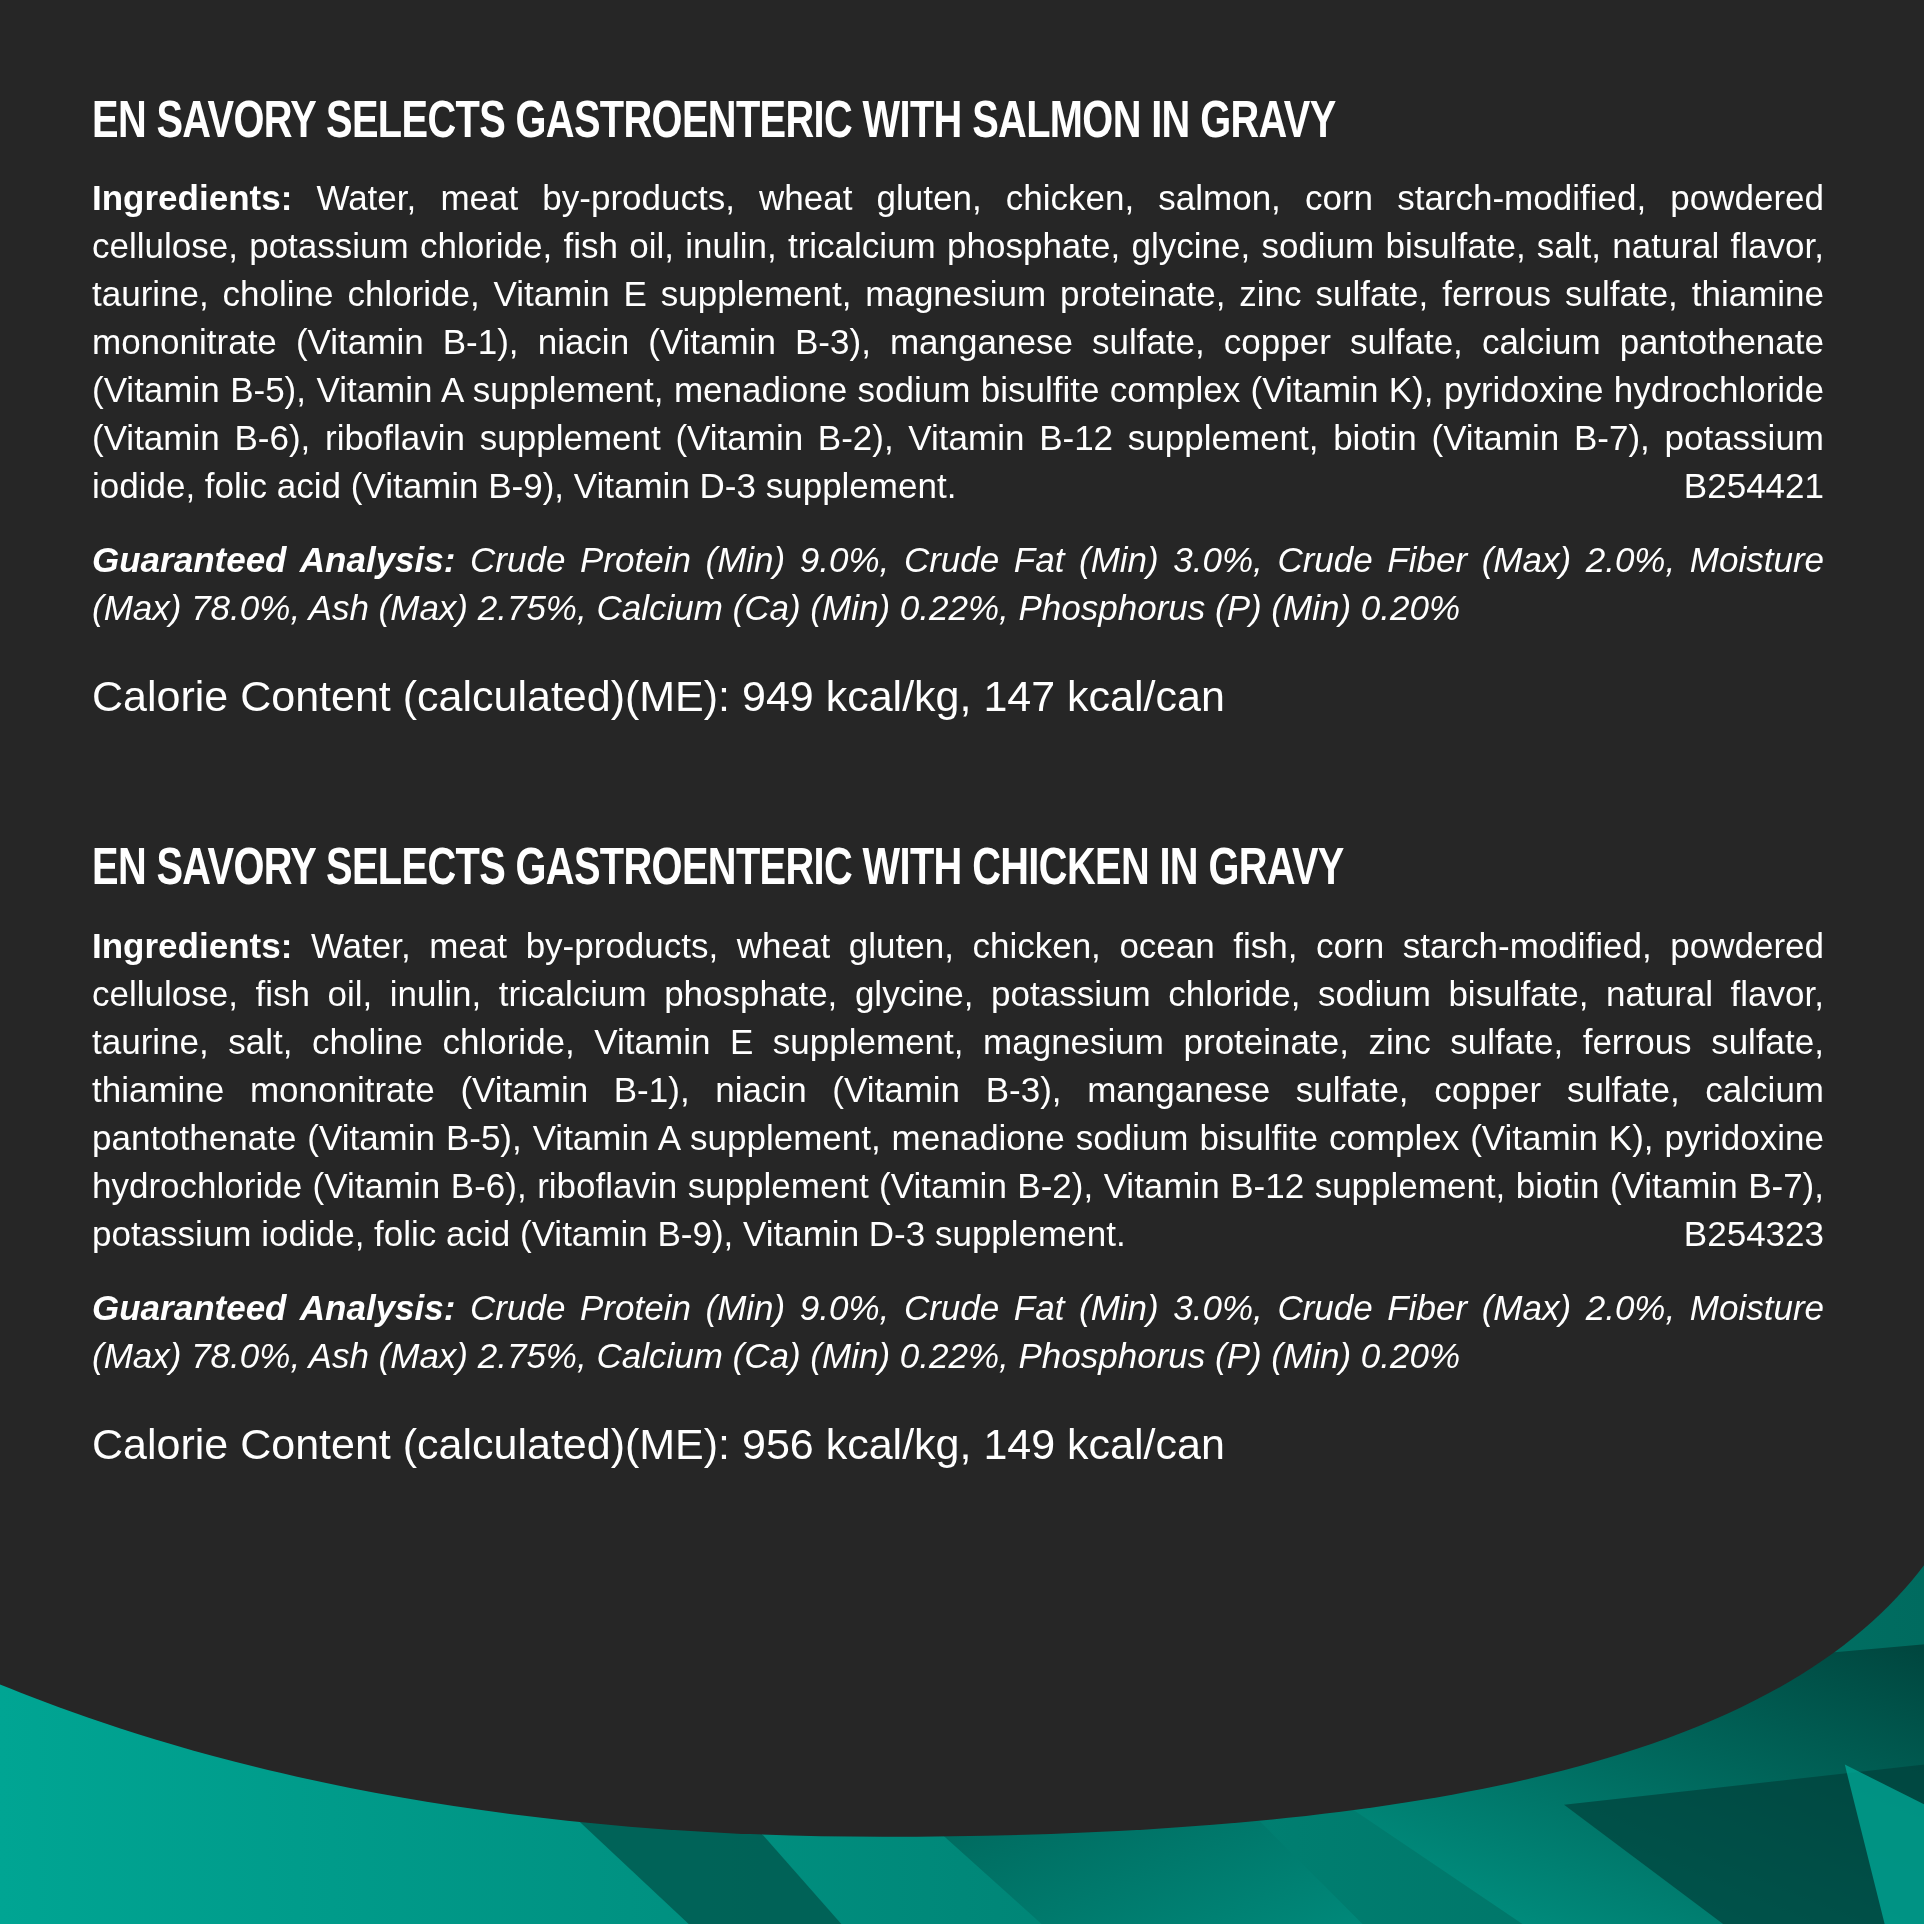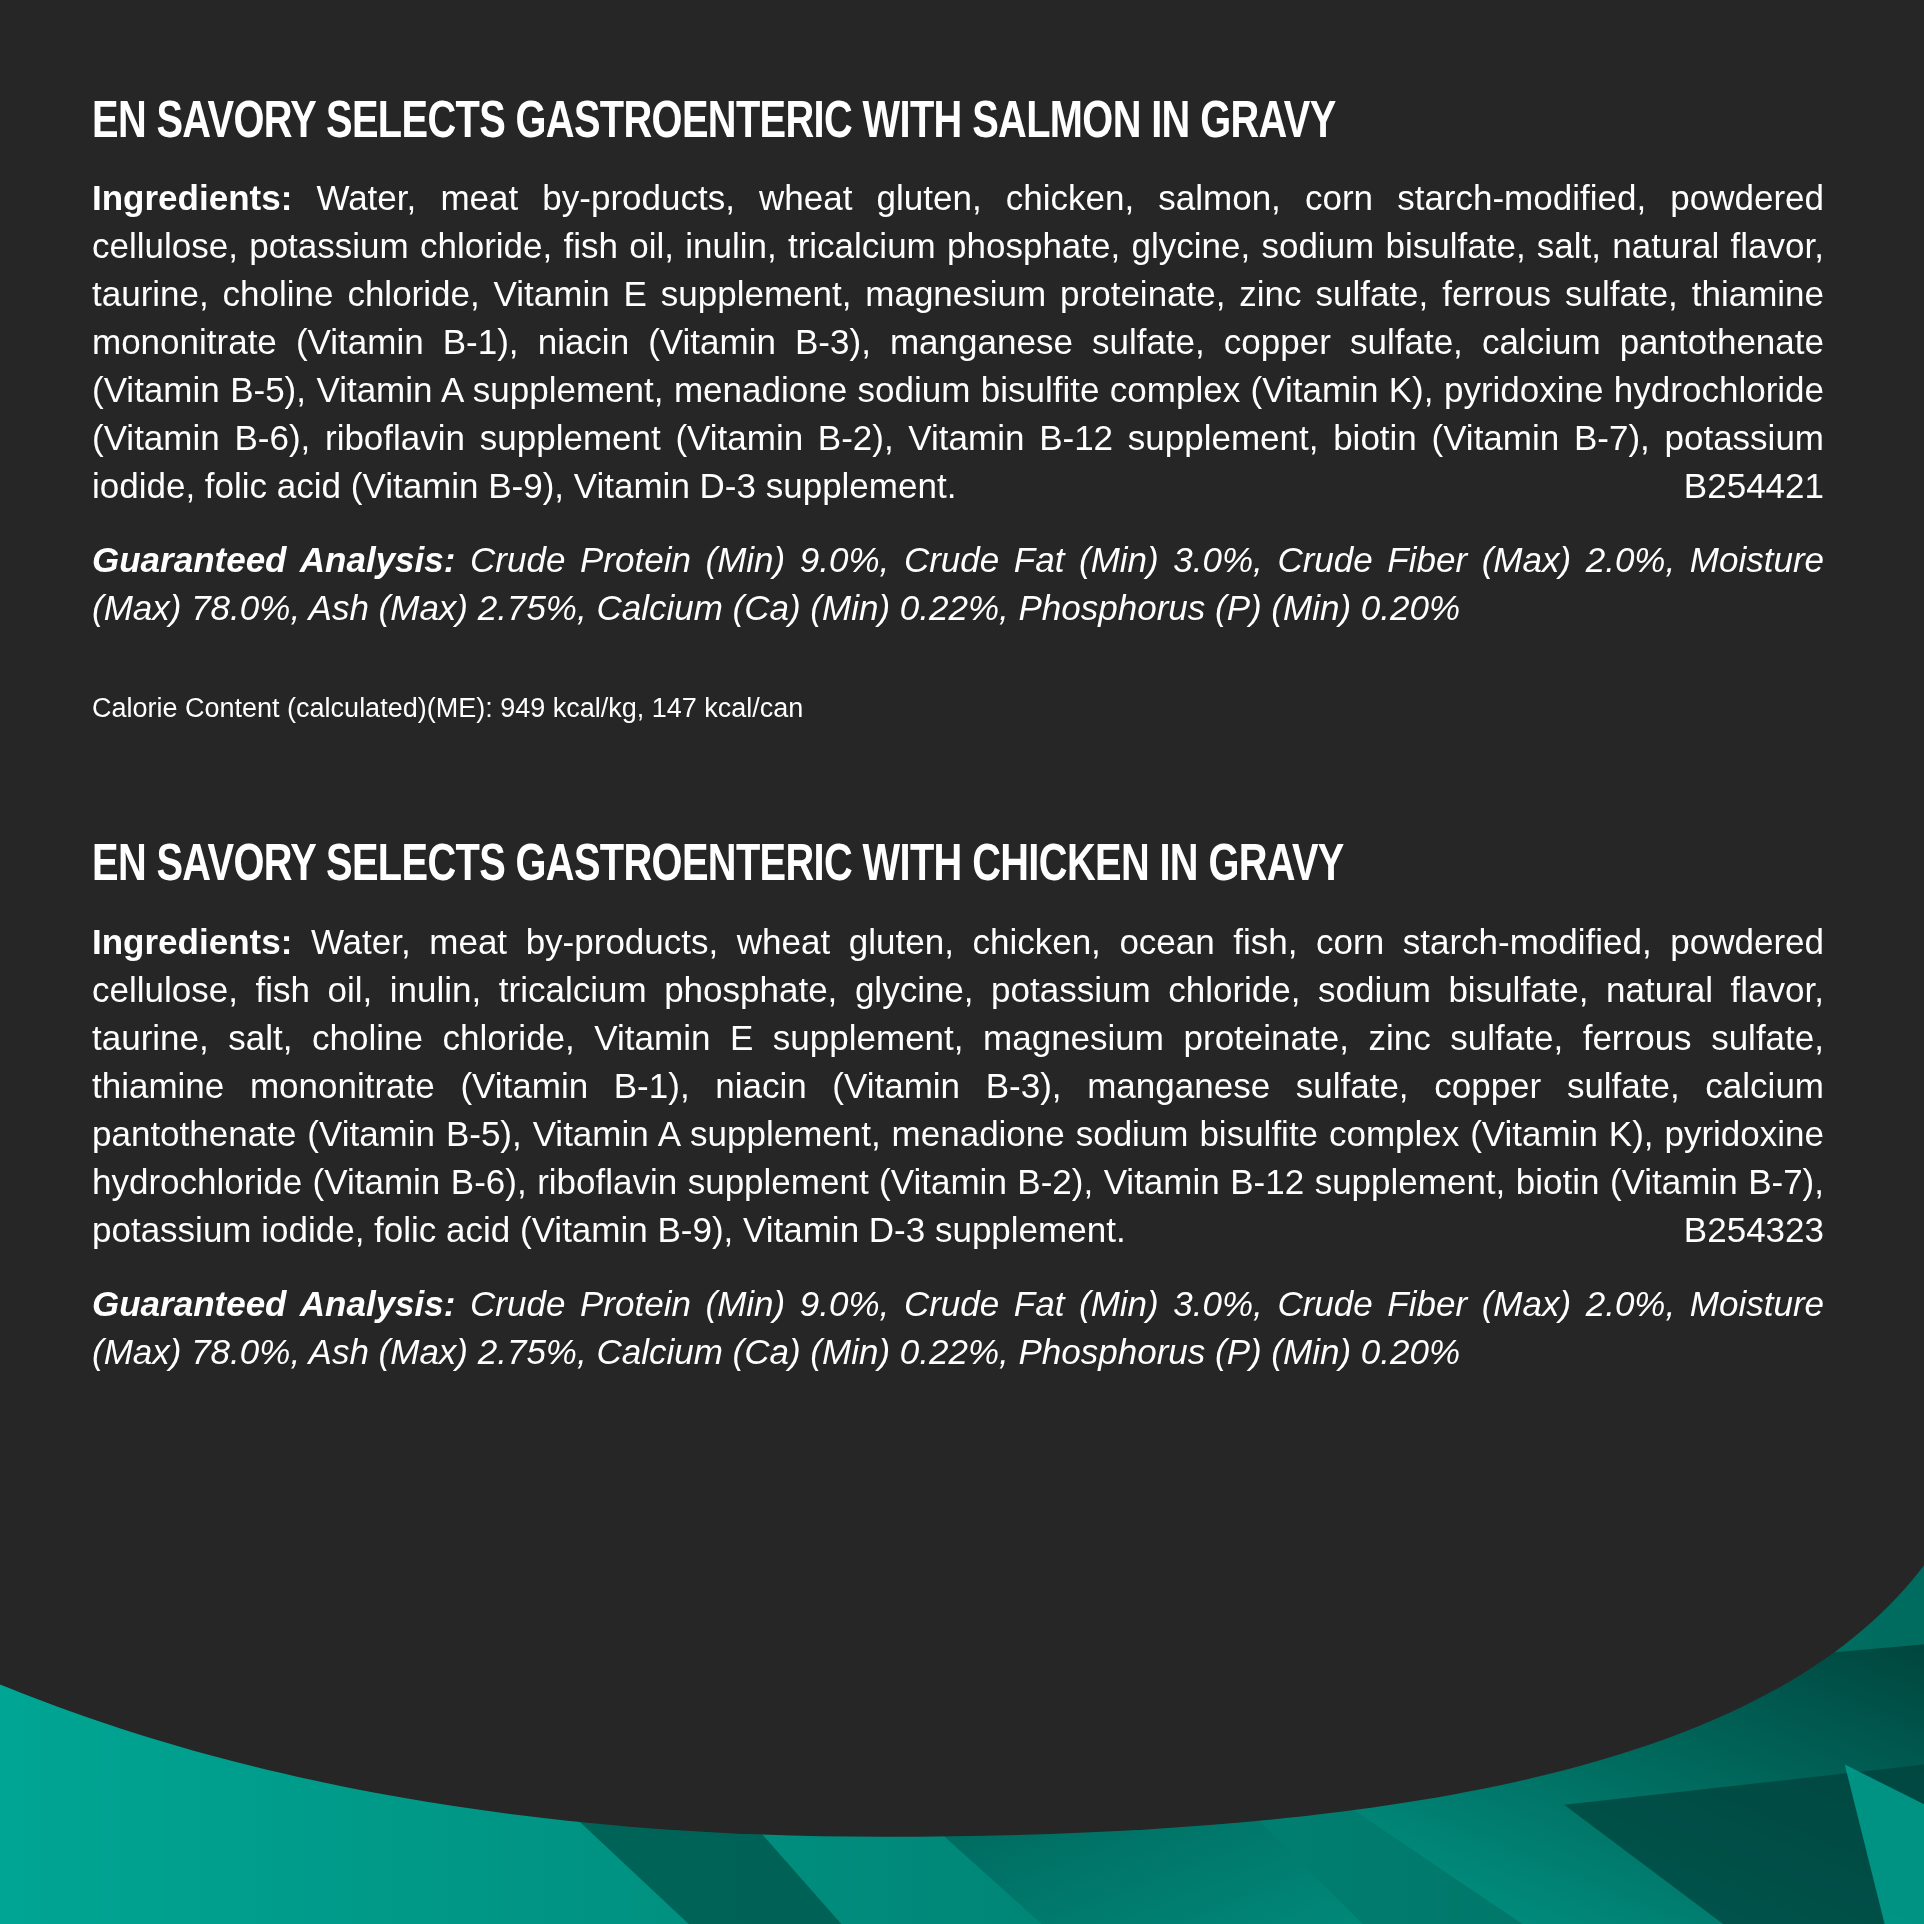--- a/index.html
+++ b/index.html
@@ -18,21 +18,21 @@
     transform: scaleX(0.78); transform-origin: left center;
     white-space: nowrap; margin: 0 0 14.4px 0; line-height: 80px;
   }
   .para {
     font-size: 35px; line-height: 48px; text-align: justify;
     text-align-last: left; margin: 0;
   }
   .label { font-weight: bold; }
   .lot { float: right; margin-left: 20px; }
   .analysis { margin-top: 26px; font-style: italic; }
-  .calorie { margin-top: 52px; font-size: 27px; line-height: 48px; }
+  .calorie { margin-top: 40px; font-size: 43px; line-height: 48px; }
   .gap { height: 64px; }
 </style>
 </head>
 <body>
 
 <svg class="bg-waves" viewBox="0 0 2400 2400" xmlns="http://www.w3.org/2000/svg">
   <defs>
     <linearGradient id="g1" x1="0" y1="0" x2="1" y2="0">
       <stop offset="0" stop-color="#00a593"></stop>
       <stop offset="1" stop-color="#006b5f"></stop>
@@ -78,16 +78,17 @@
     <h1 class="product-title">EN SAVORY SELECTS GASTROENTERIC WITH CHICKEN IN GRAVY</h1>
     <p class="para">
       <span class="label">Ingredients:</span>
       <span>Water, meat by-products, wheat gluten, chicken, ocean fish, corn starch-modified, powdered cellulose, fish oil, inulin, tricalcium phosphate, glycine, potassium chloride, sodium bisulfate, natural flavor, taurine, salt, choline chloride, Vitamin E supplement, magnesium proteinate, zinc sulfate, ferrous sulfate, thiamine mononitrate (Vitamin B-1), niacin (Vitamin B-3), manganese sulfate, copper sulfate, calcium pantothenate (Vitamin B-5), Vitamin A supplement, menadione sodium bisulfite complex (Vitamin K), pyridoxine hydrochloride (Vitamin B-6), riboflavin supplement (Vitamin B-2), Vitamin B-12 supplement, biotin (Vitamin B-7), potassium iodide, folic acid (Vitamin B-9), Vitamin D-3 supplement.</span>
       <span class="lot">B254323</span>
     </p>
     <p class="para analysis">
       <span class="label">Guaranteed Analysis:</span>
       <span>Crude Protein (Min) 9.0%, Crude Fat (Min) 3.0%, Crude Fiber (Max) 2.0%, Moisture (Max) 78.0%, Ash (Max) 2.75%, Calcium (Ca) (Min) 0.22%, Phosphorus (P) (Min) 0.20%</span>
     </p>
+    <p class="calorie">Calorie Content (calculated)(ME): 956 kcal/kg, 149 kcal/can</p>
   </section>
 
 </div>
 
 
 </body></html>

